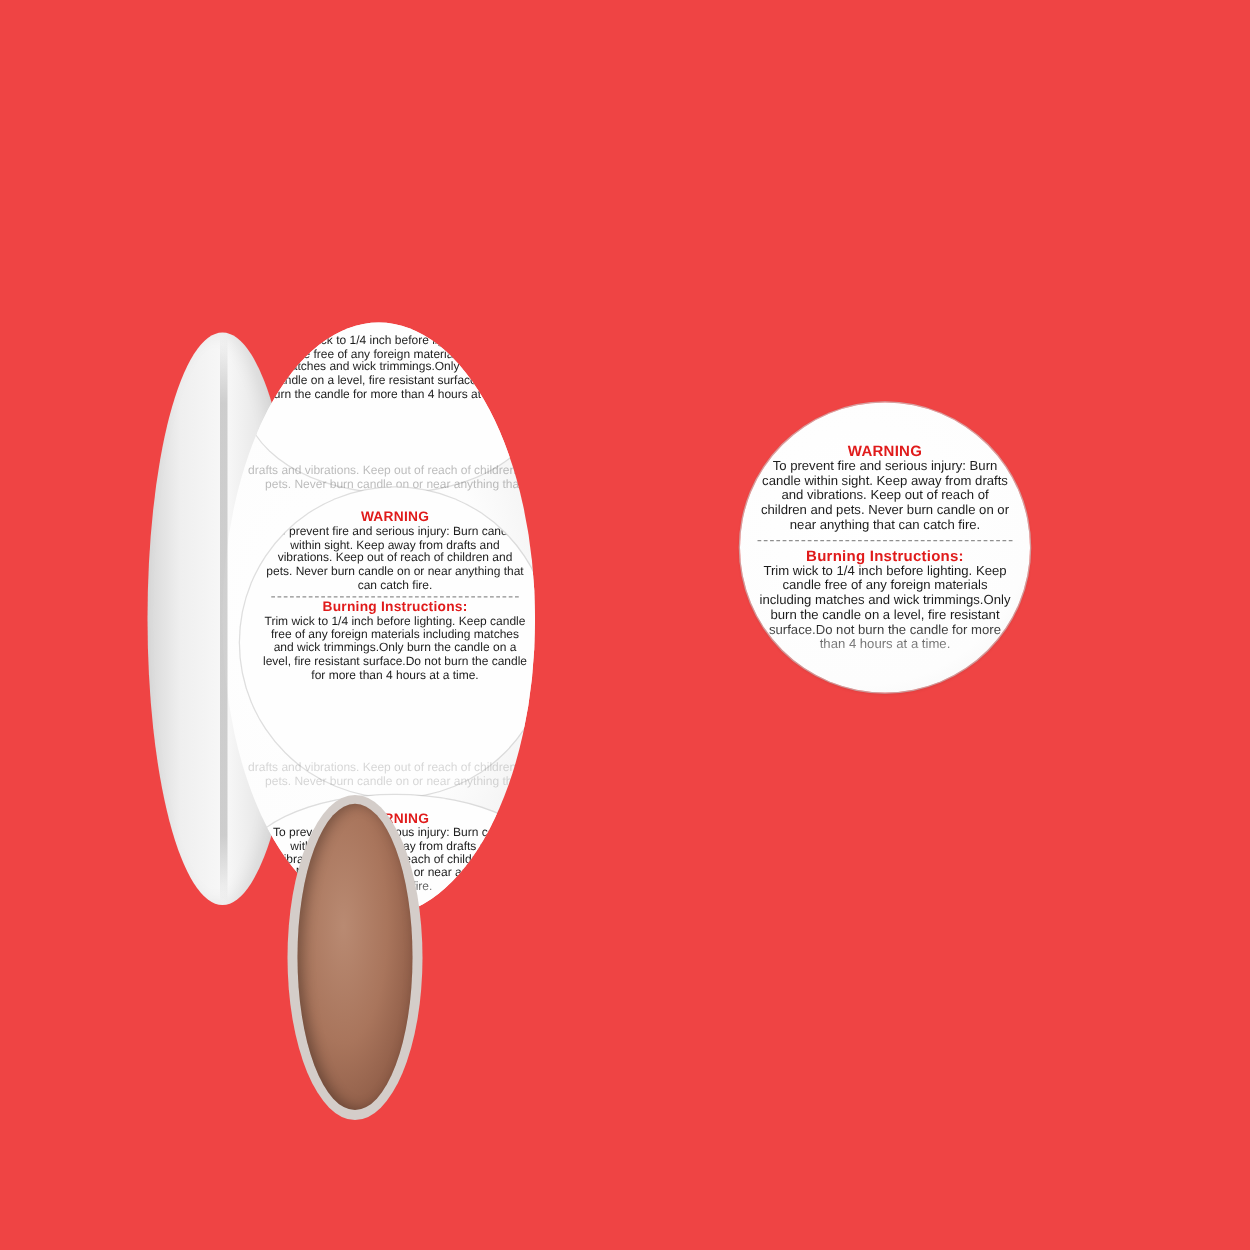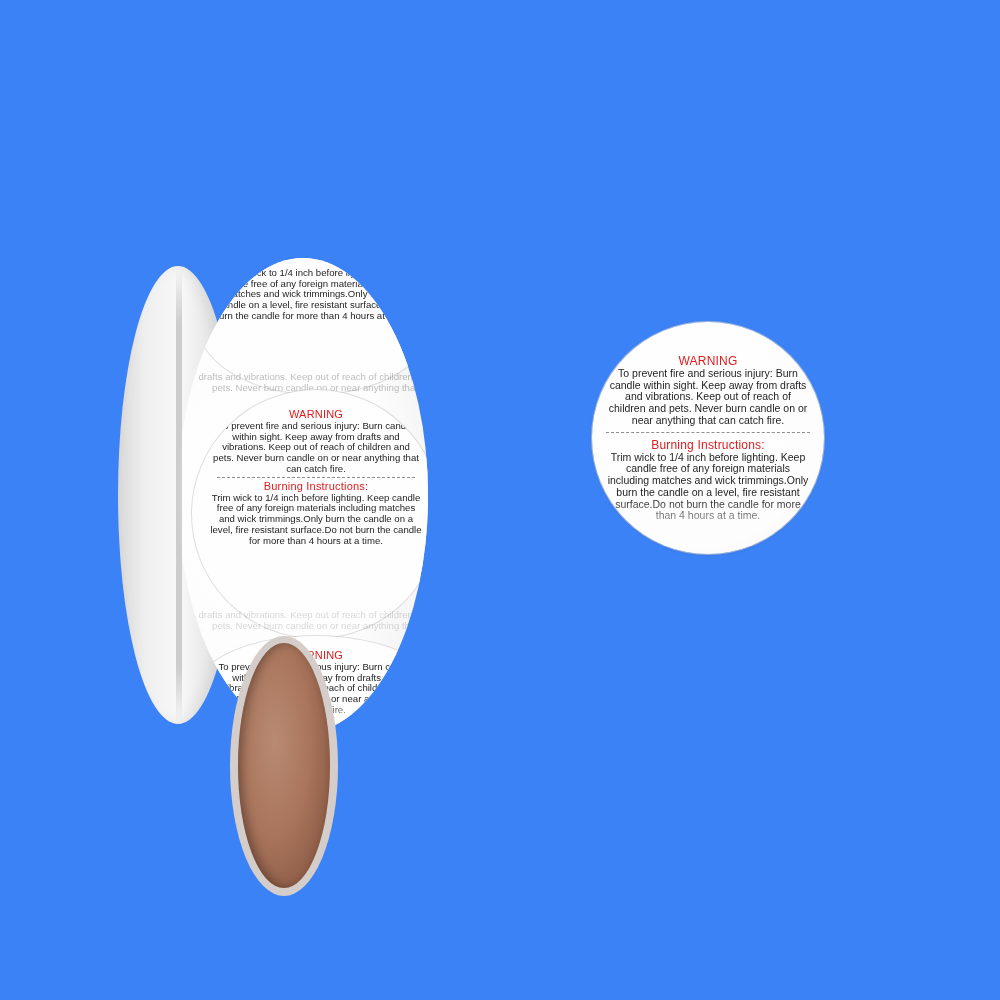--- a/index.html
+++ b/index.html
@@ -11,21 +11,21 @@
     width: 1000px;
     height: 1000px;
     overflow: hidden;
     font-family: "Liberation Sans", sans-serif;
   }
 
   #scene {
     position: relative;
     width: 1000px;
     height: 1000px;
-    background: #3b82f6;
+    background: #ef4444;
   }
 
   
   .roll {
     position: absolute;
     left: 118px;
     top: 258px;
     width: 320px;
     height: 475px;
   }
@@ -98,21 +98,21 @@
   }
 
   .lbl-text {
     color: #1d1d1d;
     text-align: center;
     line-height: 1.12;
     font-family: "Liberation Sans", sans-serif;
   }
   .lbl-head {
     color: #e01b1b;
-    font-weight: normal;
+    font-weight: bold;
     letter-spacing: 0.2px;
   }
   .lbl-divider {
     border-top: 1px dashed #8f8f8f;
     margin: 2px 10% 2px 10%;
   }
 
   .ghost { opacity: 0.30; }
   .ghost2 { opacity: 0.18; }
 

